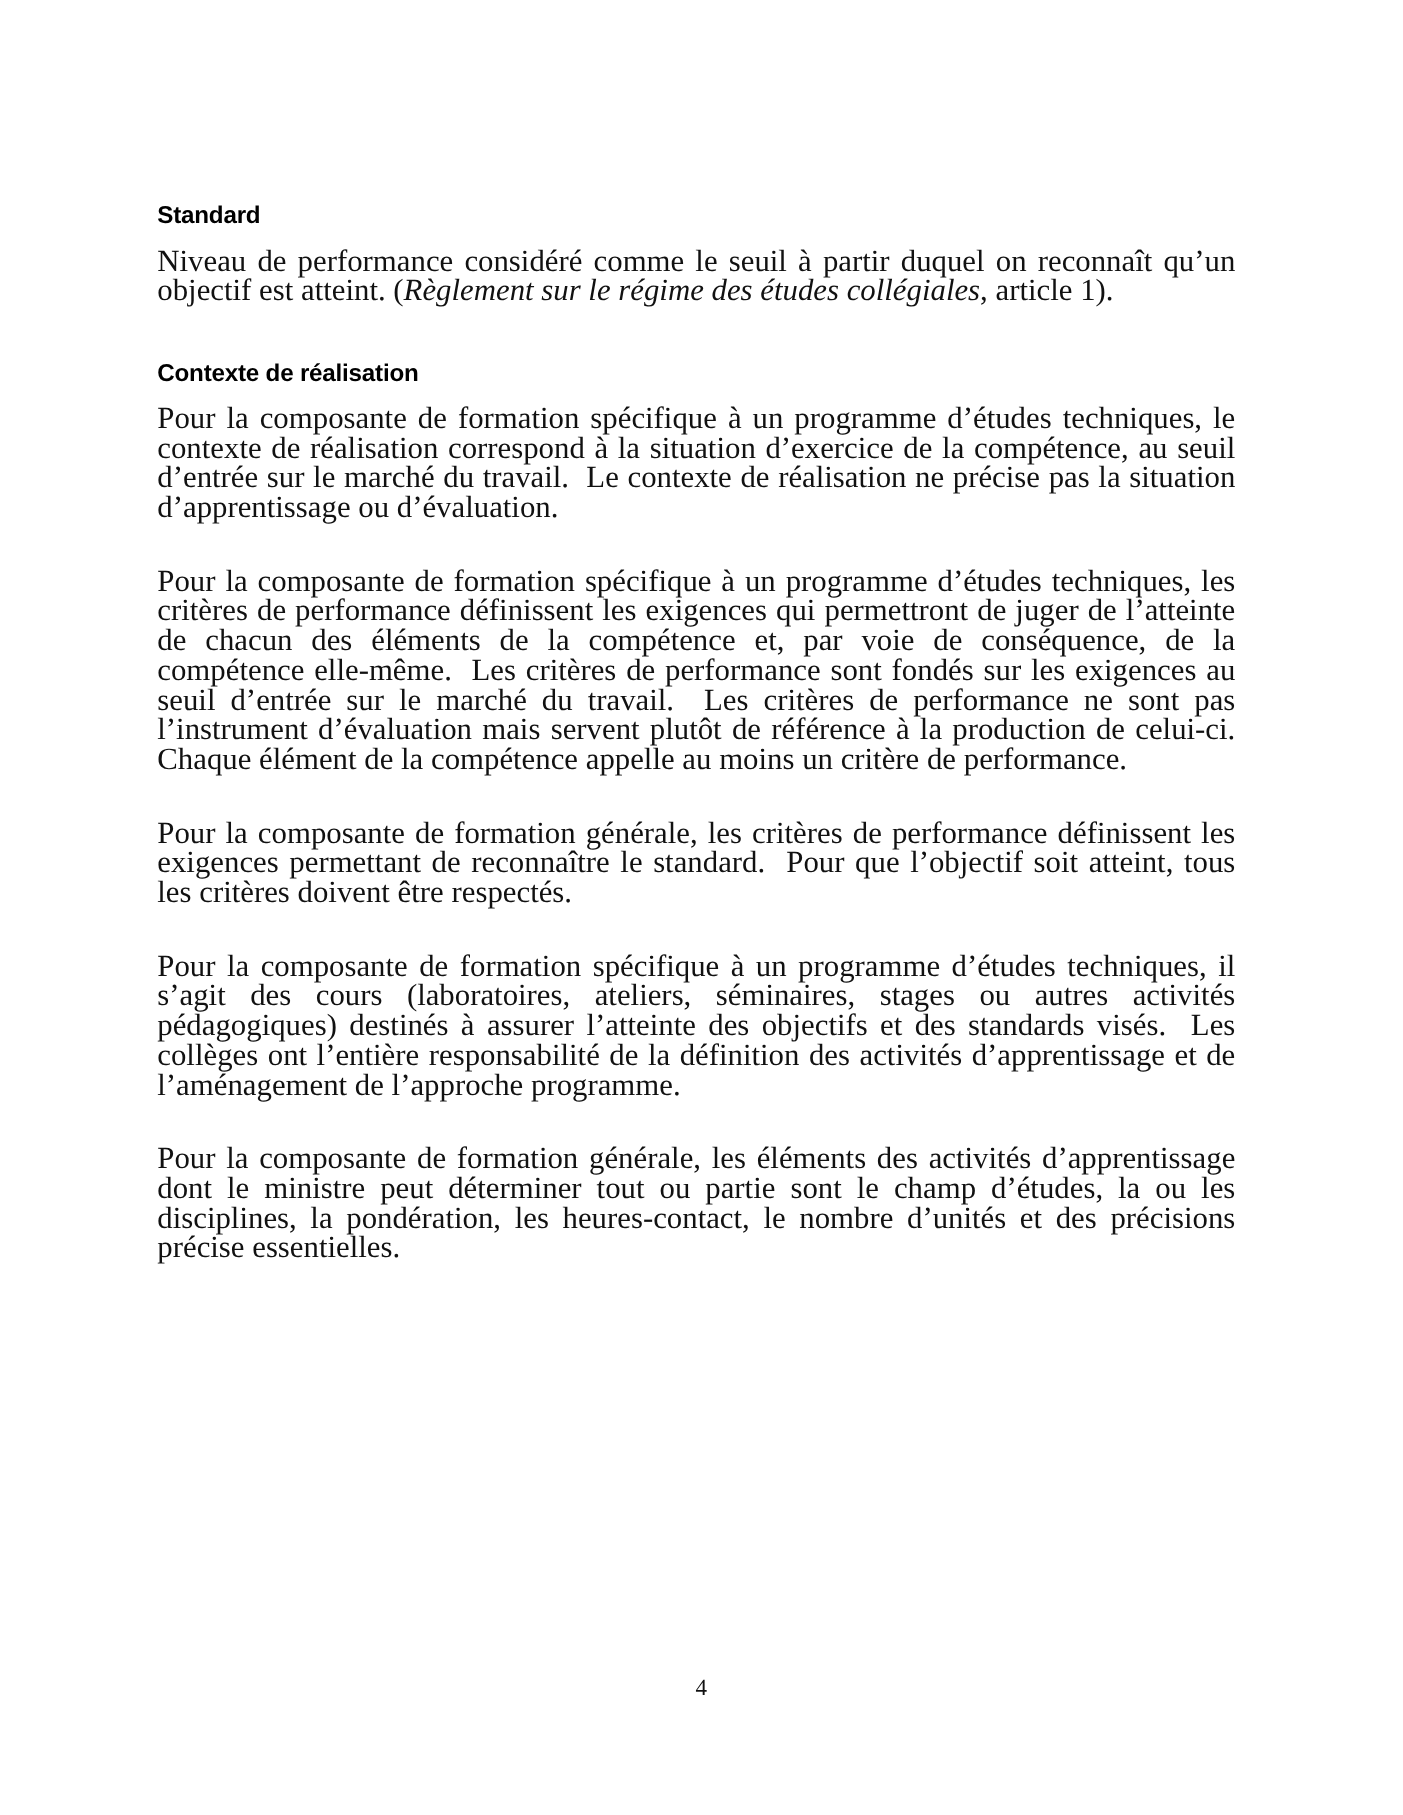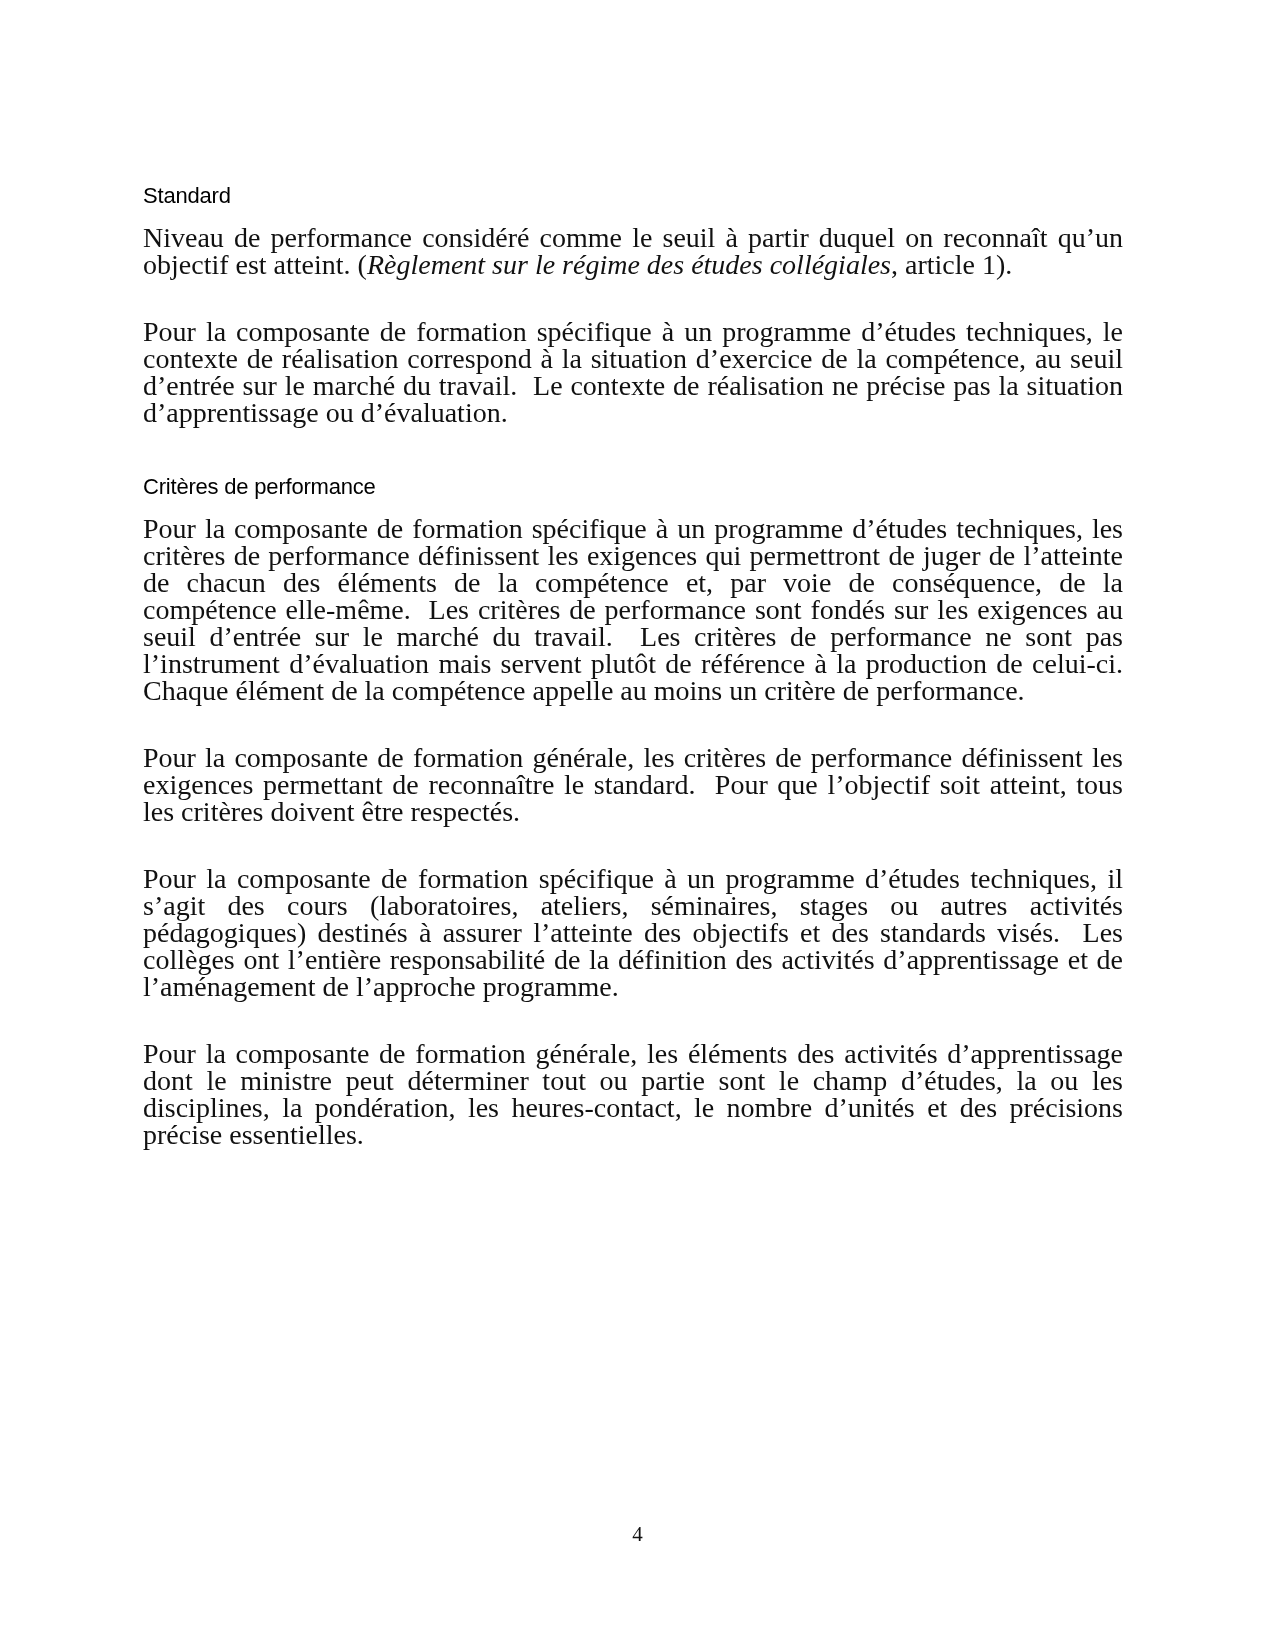--- a/index.html
+++ b/index.html
@@ -20,21 +20,21 @@
   .content {
     position: absolute;
     left: 143px;
     top: 183px;
     width: 980px;
   }
   section { display: block; }
   h2.doc-heading {
     font-family: "Liberation Sans", sans-serif;
     font-size: 22px;
-    font-weight: 400;
+    font-weight: 700;
     letter-spacing: -0.2px;
     color: #000000;
     margin: 48px 0 15px 0;
   }
   section:first-of-type h2.doc-heading { margin-top: 0; }
   p.doc-paragraph {
     font-size: 28px;
     line-height: 27px;
     text-align: justify;
     white-space: pre-wrap;
@@ -57,25 +57,25 @@
 <body>
 
 <main class="content">
 
   <section>
     <h2 class="doc-heading">Standard</h2>
     <p class="doc-paragraph"><span>Niveau de performance considéré comme le seuil à partir duquel on reconnaît qu’un objectif est atteint. (</span><em>Règlement sur le régime des études collégiales</em><span>, article 1).</span></p>
   </section>
 
   <section>
+    <h2 class="doc-heading">Contexte de réalisation</h2>
     <p class="doc-paragraph">Pour la composante de formation spécifique à un programme d’études techniques, le contexte de réalisation correspond à la situation d’exercice de la compétence, au seuil d’entrée sur le marché du travail.  Le contexte de réalisation ne précise pas la situation d’apprentissage ou d’évaluation.</p>
   </section>
 
   <section>
-    <h2 class="doc-heading">Critères de performance</h2>
     <p class="doc-paragraph">Pour la composante de formation spécifique à un programme d’études techniques, les critères de performance définissent les exigences qui permettront de juger de l’atteinte de chacun des éléments de la compétence et, par voie de conséquence, de la compétence elle-même.  Les critères de performance sont fondés sur les exigences au seuil d’entrée sur le marché du travail.  Les critères de performance ne sont pas l’instrument d’évaluation mais servent plutôt de référence à la production de celui-ci.  Chaque élément de la compétence appelle au moins un critère de performance.</p>
     <p class="doc-paragraph">Pour la composante de formation générale, les critères de performance définissent les exigences permettant de reconnaître le standard.  Pour que l’objectif soit atteint, tous les critères doivent être respectés.</p>
   </section>
 
   <section>
     <p class="doc-paragraph">Pour la composante de formation spécifique à un programme d’études techniques, il s’agit des cours (laboratoires, ateliers, séminaires, stages ou autres activités pédagogiques) destinés à assurer l’atteinte des objectifs et des standards visés.  Les collèges ont l’entière responsabilité de la définition des activités d’apprentissage et de l’aménagement de l’approche programme.</p>
     <p class="doc-paragraph">Pour la composante de formation générale, les éléments des activités d’apprentissage dont le ministre peut déterminer tout ou partie sont le champ d’études, la ou les disciplines, la pondération, les heures-contact, le nombre d’unités et des précisions précise essentielles.</p>
   </section>
 
 </main>

